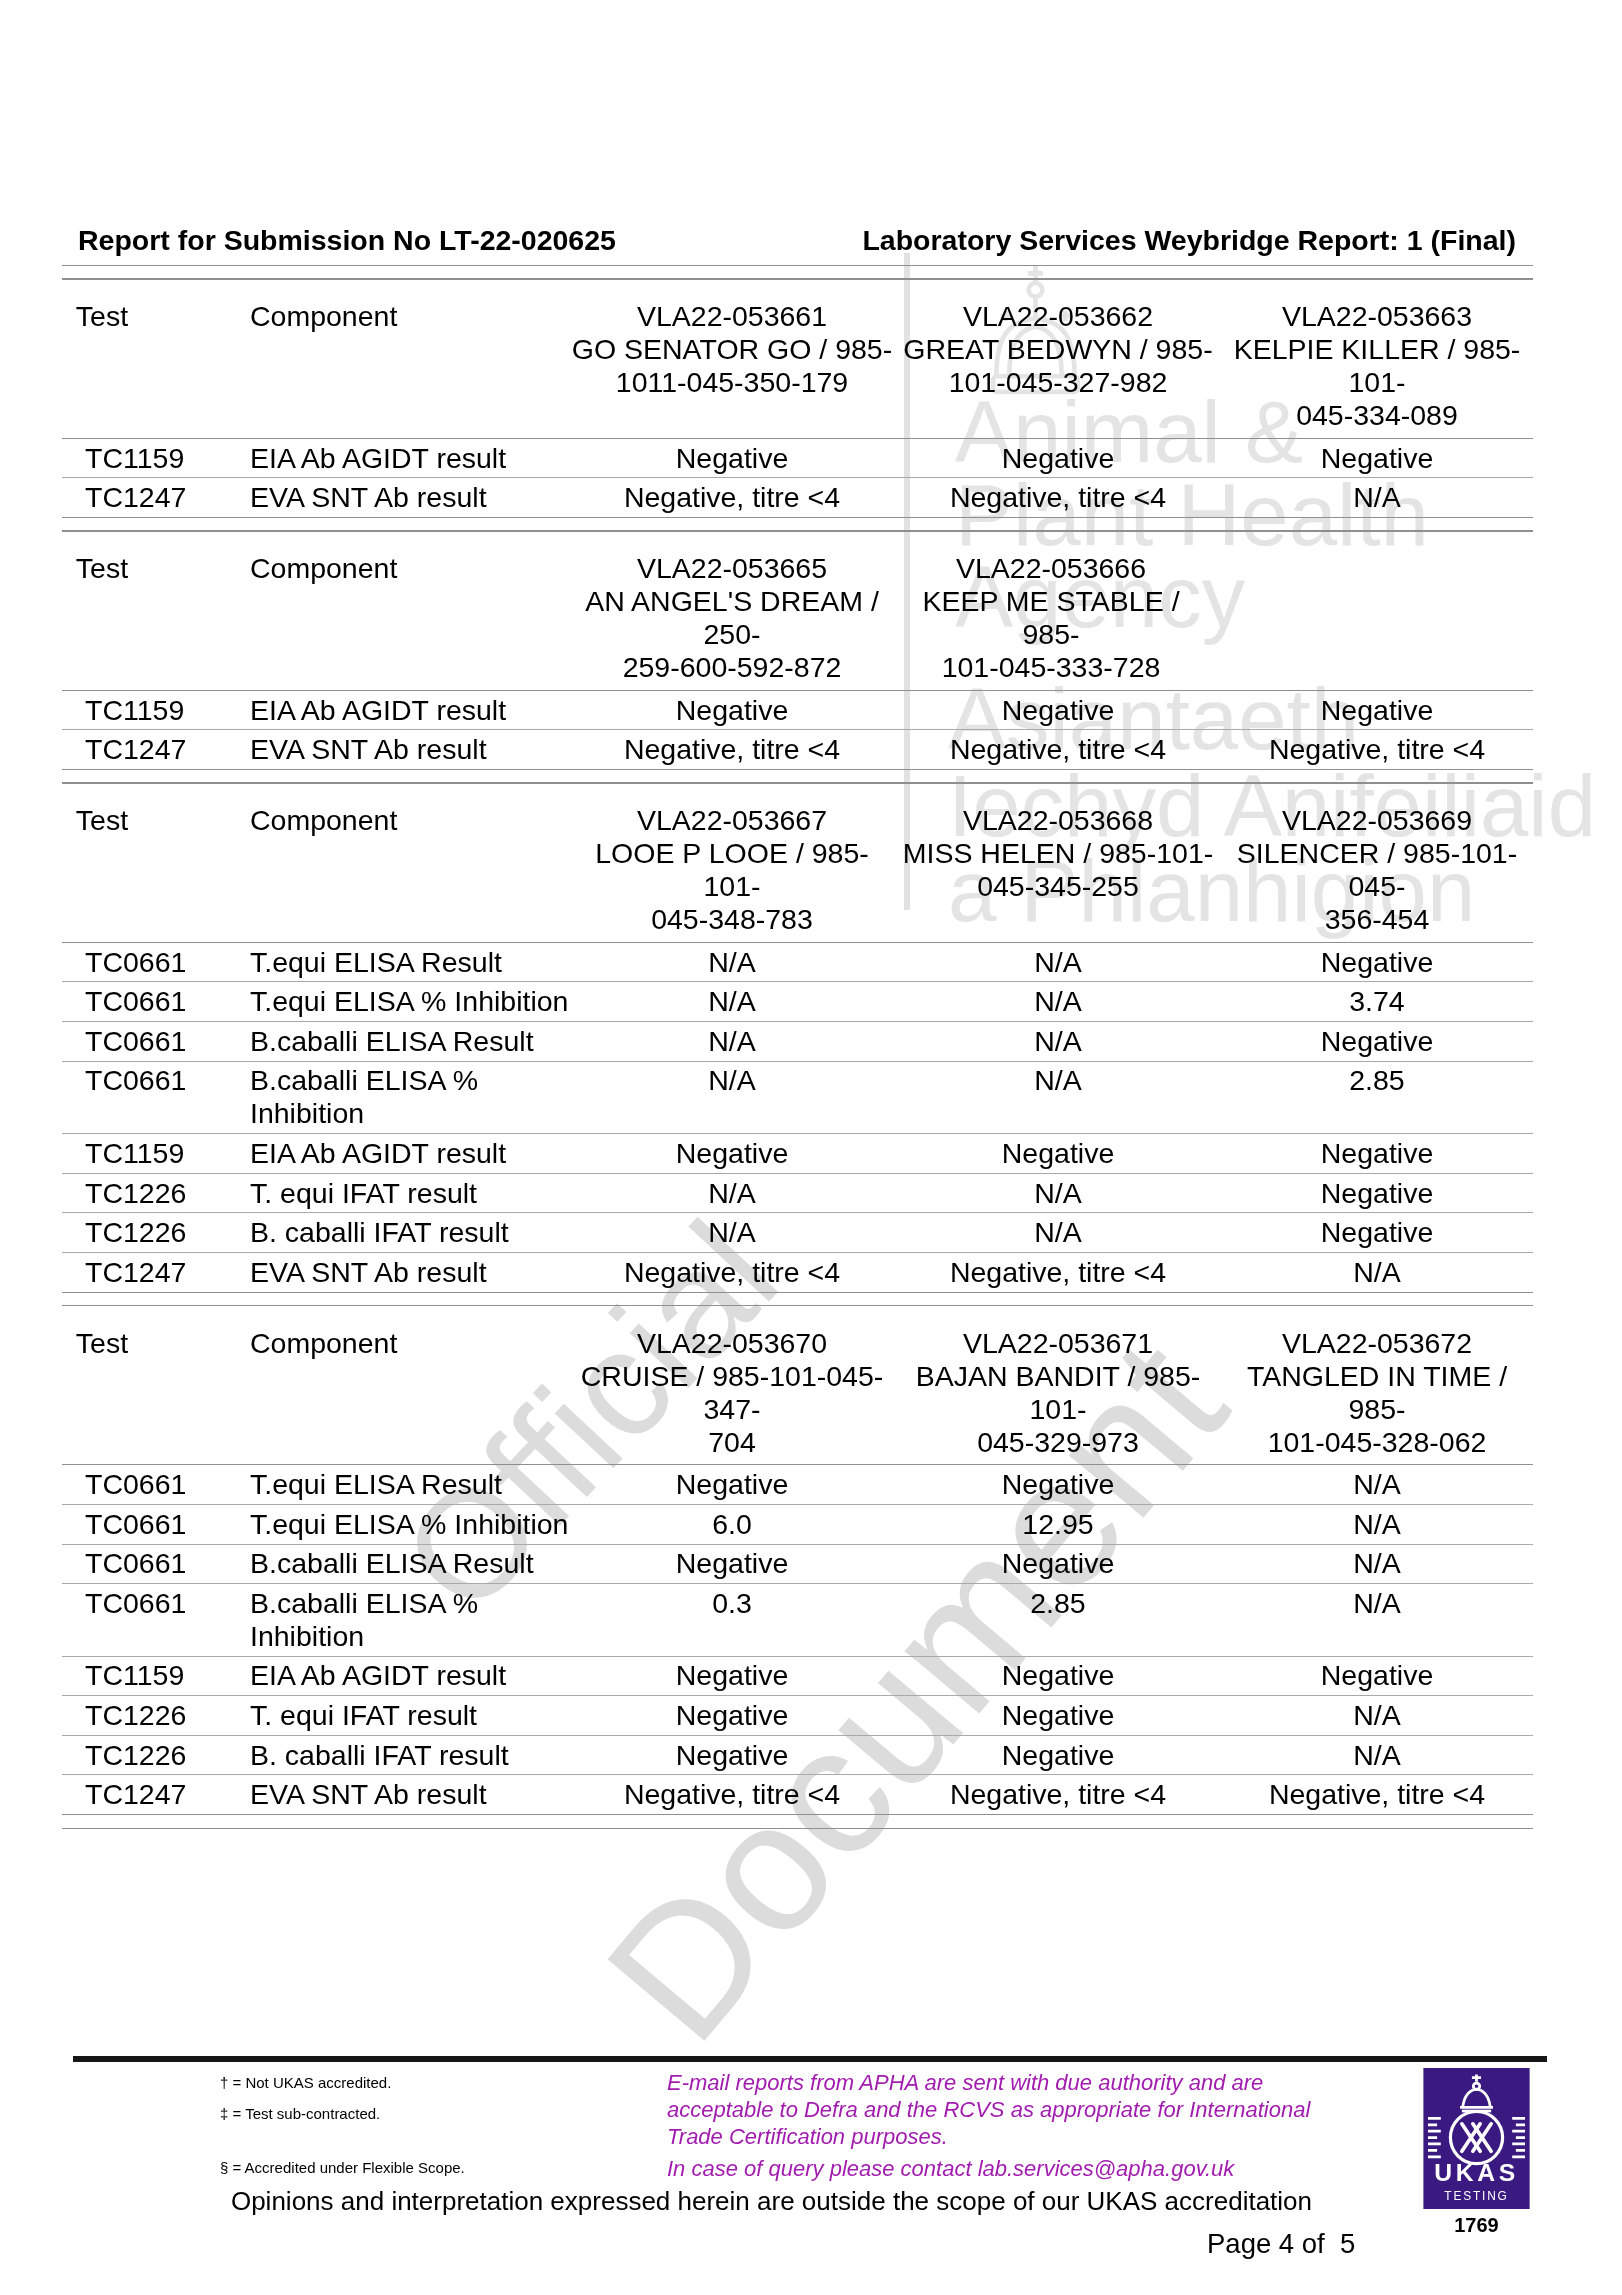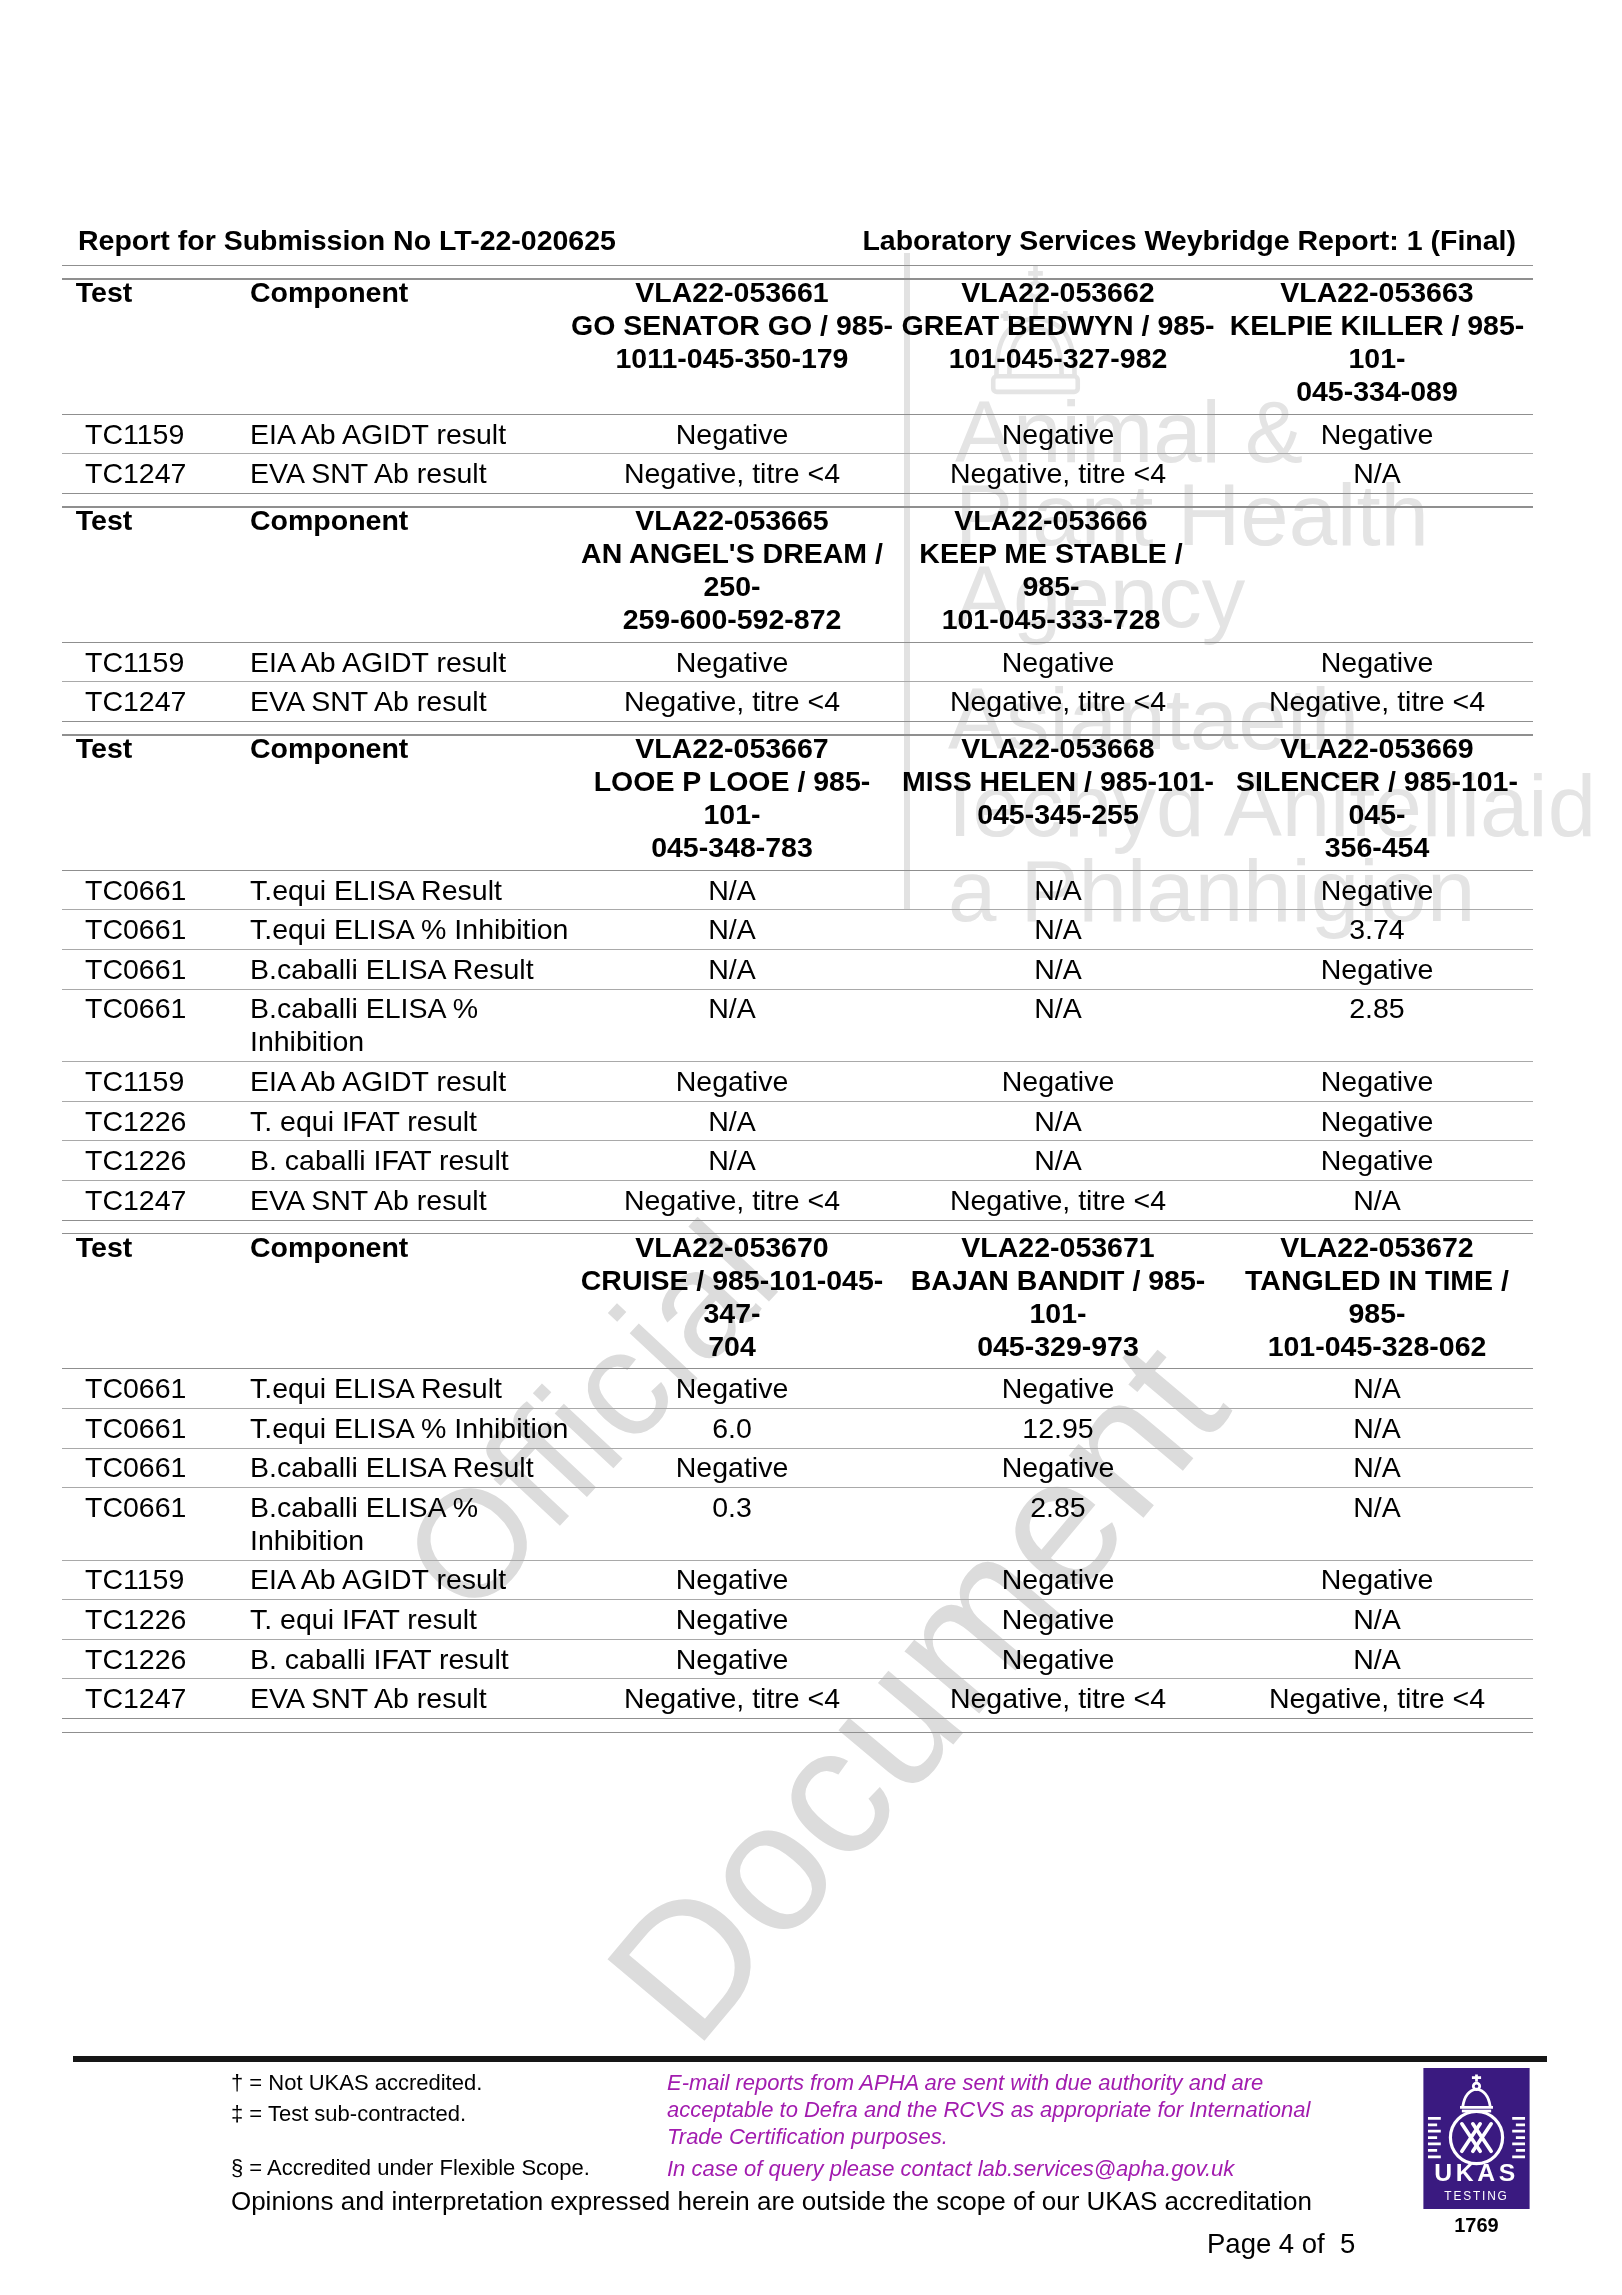--- a/index.html
+++ b/index.html
@@ -21,35 +21,35 @@
   .content{position:absolute;inset:0;z-index:1;}
   .hdr{position:absolute;top:224px;font-size:28.5px;font-weight:bold;white-space:nowrap;}
   .hdr-left{left:78px;}
   .hdr-right{right:107px;}
 
   .tables{position:absolute;left:62px;top:265px;width:1471px;}
   .rtable{position:relative;border-top:1.4px solid #8f8f8f;}
   .rtable::before{content:"";position:absolute;left:0;right:0;top:12.4px;height:1.4px;background:#8f8f8f;}
   .rtable.last{padding-bottom:13.8px;border-bottom:1.4px solid #8f8f8f;}
   .rtable.last::after{content:"";position:absolute;left:0;right:0;bottom:12.4px;height:1.4px;background:#8f8f8f;}
-  .thead{display:flex;align-items:flex-start;margin-top:3px;border-bottom:1.4px solid #8f8f8f;
-         padding:7.3px 0 5.5px;font-weight:bold;}
+  .thead{display:flex;align-items:flex-start;margin-top:27px;border-bottom:1.4px solid #8f8f8f;
+         padding:7.3px 0 5.5px;font-weight:normal;}
   .row{display:flex;align-items:flex-start;padding:2.8px 0;}
   .row + .row{border-top:0.9px solid #a9a9a9;}
   .c{font-size:28.5px;line-height:33px;}
   .c-test{width:188px;box-sizing:border-box;padding-left:13.8px;}
   .row .c-test{padding-left:23px;}
   .c-comp{width:319px;}
   .c-s{width:326px;text-align:center;}
   .c-s3{width:312px;text-align:center;}
   .multiline{white-space:pre-line;}
 
   
   .f-rule{position:absolute;left:73px;top:2056px;width:1474px;height:6px;background:#161616;}
-  .f-note{position:absolute;left:231px;font-size:22px;line-height:25px;}
+  .f-note{position:absolute;left:220px;font-size:15px;line-height:25px;}
   .f-note1{top:2070px;} .f-note2{top:2101px;} .f-note3{top:2155px;}
   .f-italic{position:absolute;left:667px;font-size:22px;line-height:27px;
             font-style:italic;color:#a21caf;}
   .f-email{top:2069px;width:698px;white-space:pre-line;}
   .f-query{top:2155px;white-space:nowrap;}
   .f-opinions{position:absolute;left:216px;top:2189px;width:1111px;text-align:center;
               font-size:26px;line-height:25px;}
   .ukas{position:absolute;left:1423px;top:2068px;width:107px;height:141px;}
   .ukas-number{position:absolute;left:1423px;top:2214px;width:107px;text-align:center;
                font-size:20px;font-weight:bold;}

